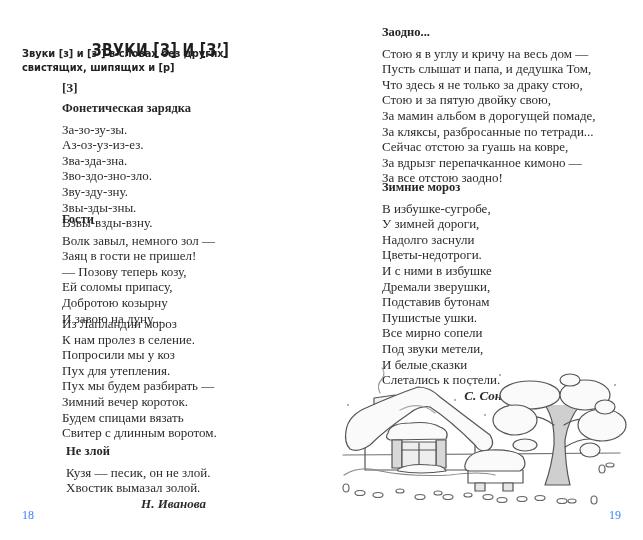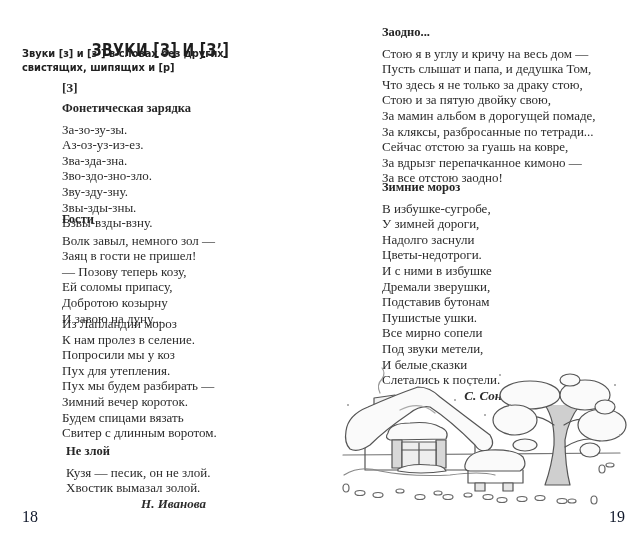--- a/index.html
+++ b/index.html
@@ -46,21 +46,21 @@
     .sound-tag {
       font-family: "Liberation Serif", serif;
       font-weight: bold; font-size: 13px;
     }
     .author {
       font-style: italic; text-align: right; font-weight: bold;
     }
     .page-number {
       position: absolute;
       font-family: "Liberation Serif", serif;
-      font-size: 16px; color: #0f172a;
+      font-size: 12px; color: #3b82f6;
     }
     .illustration {
       position: absolute; left: 340px; top: 365px; width: 295px; height: 145px;
     }
   </style>
 </head>
 <body>
 
 <div class="page page-left">
   <div class="main-title">ЗВУКИ [З] И [З’]</div>

